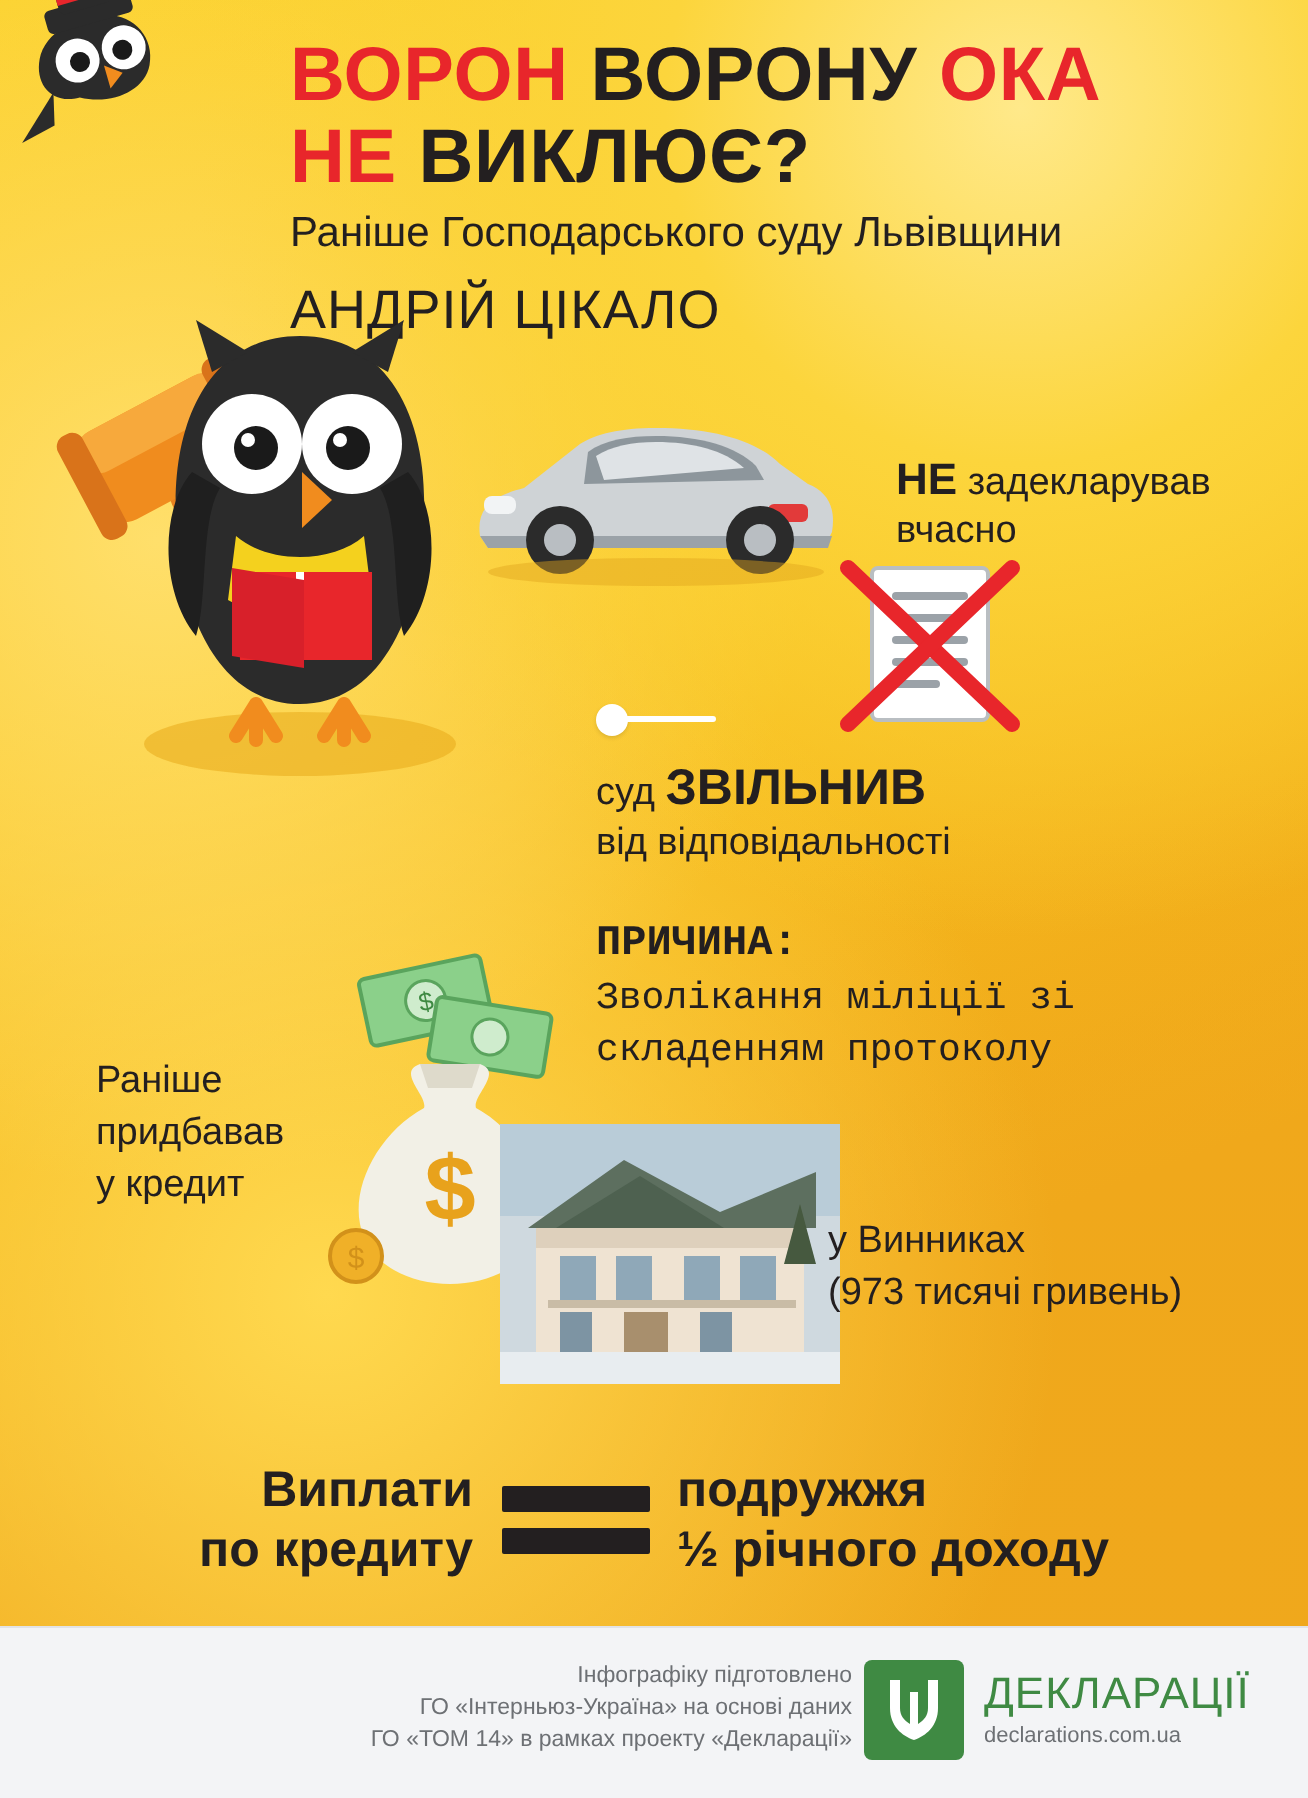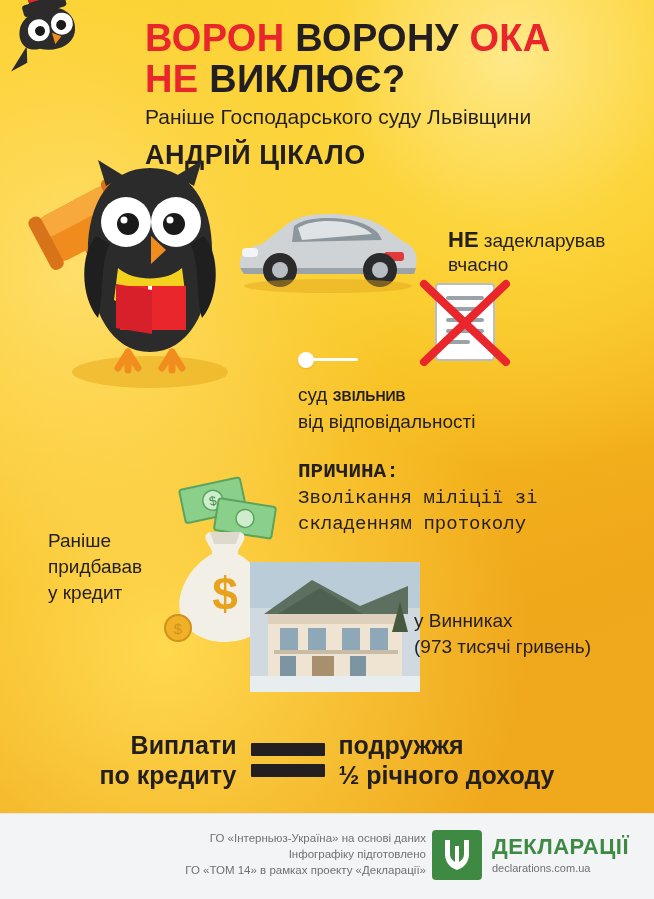--- a/index.html
+++ b/index.html
@@ -27,30 +27,30 @@
     letter-spacing:.3px;
   }
   .h-red{color:#e8262b;}
   .h-dark{color:#231f20;}
   .subtitle{
     position:absolute;left:145px;top:104px;width:500px;
     color:#231f20;font-size:21px;line-height:25px;
   }
   .judge-name{
     position:absolute;left:145px;top:140px;
-    color:#231f20;font-size:27px;font-weight:bold;letter-spacing:.5px;
+    color:#231f20;font-size:27px;font-weight:normal;letter-spacing:.5px;
   }
   
   .art{position:absolute;}
   
   .t-block{position:absolute;color:#231f20;}
   .t-nedecl{left:448px;top:228px;width:225px;font-size:19px;line-height:24px;}
   .t-nedecl b{font-size:22px;}
   .t-sud{left:298px;top:382px;width:300px;font-size:19px;line-height:25px;}
-  .t-sud b{font-size:14px;}
+  .t-sud b{font-size:25px;}
   .t-reason{left:298px;top:459px;width:340px;font-size:19px;line-height:26px;font-family:Liberation Mono, monospace;}
   .t-reason b{font-size:21px;}
   .t-earlier{left:48px;top:528px;width:180px;font-size:19px;line-height:26px;}
   .t-house{left:414px;top:582px;width:245px;font-size:19px;line-height:26px;}
   
   .eq{position:absolute;left:0;top:730px;width:654px;text-align:center;color:#231f20;}
   .eq-row{display:flex;align-items:center;justify-content:center;gap:14px;}
   .eq-left{font-size:25px;line-height:30px;text-align:right;font-weight:bold;}
   .eq-right{font-size:25px;line-height:30px;text-align:left;font-weight:bold;}
   .eq-sign{display:flex;flex-direction:column;gap:8px;}
@@ -63,21 +63,21 @@
   .footer-text{
     position:absolute;left:36px;top:16px;width:390px;
     text-align:right;color:#6d7074;font-size:11.5px;line-height:16px;
   }
   .footer-logo{position:absolute;left:432px;top:16px;display:flex;align-items:center;gap:10px;}
   .logo-mark{
     width:50px;height:50px;background:#3f8a43;border-radius:4px;
     display:flex;align-items:center;justify-content:center;
   }
   .logo-words{line-height:1;}
-  .logo-title{color:#3f8a43;font-size:22px;font-weight:bold;letter-spacing:.5px;}
+  .logo-title{color:#3f8a43;font-size:22px;font-weight:normal;letter-spacing:.5px;}
   .logo-url{color:#6d7074;font-size:11px;margin-top:5px;}
   .dot{
     position:absolute;width:16px;height:16px;border-radius:50%;background:#fff;
     box-shadow:0 1px 2px rgba(0,0,0,.12);
   }
   .connector{position:absolute;background:#fff;height:3px;border-radius:2px;}
 </style>
 </head>
 <body>
 
@@ -266,22 +266,22 @@
       </div>
       <div class="eq-right">
         <div>подружжя</div>
         <div>½ річного доходу</div>
       </div>
     </div>
   </div>
 
   <div class="footer">
     <div class="footer-text">
+      <div>Інфографіку підготовлено</div>
       <div>ГО «Інтерньюз-Україна» на основі даних</div>
-      <div>Інфографіку підготовлено</div>
       <div>ГО «ТОМ 14» в рамках проекту «Декларації»</div>
     </div>
     <div class="footer-logo">
       <div class="logo-mark">
         <svg width="30" height="34" viewBox="0 0 30 34">
           <path d="M3 2 L3 16 C3 25 9 30 15 32 C21 30 27 25 27 16 L27 2 L22 2 L22 16 C22 20 20 22 17 24 L17 8 L13 8 L13 24 C10 22 8 20 8 16 L8 2 Z" fill="#ffffff"></path>
         </svg>
       </div>
       <div class="logo-words">
         <div class="logo-title">ДЕКЛАРАЦІЇ</div>

